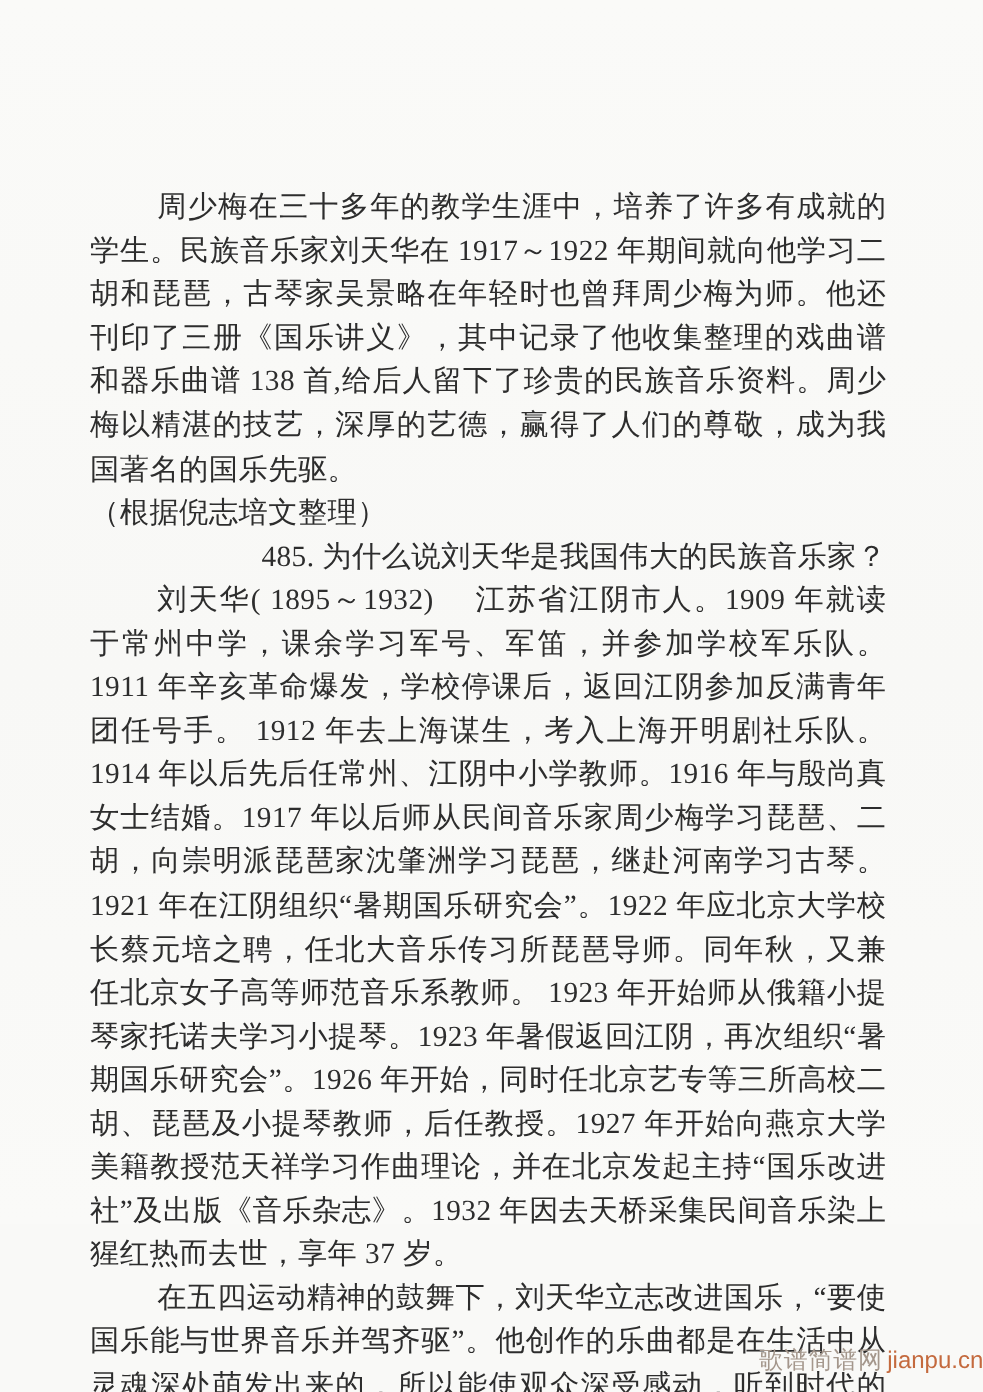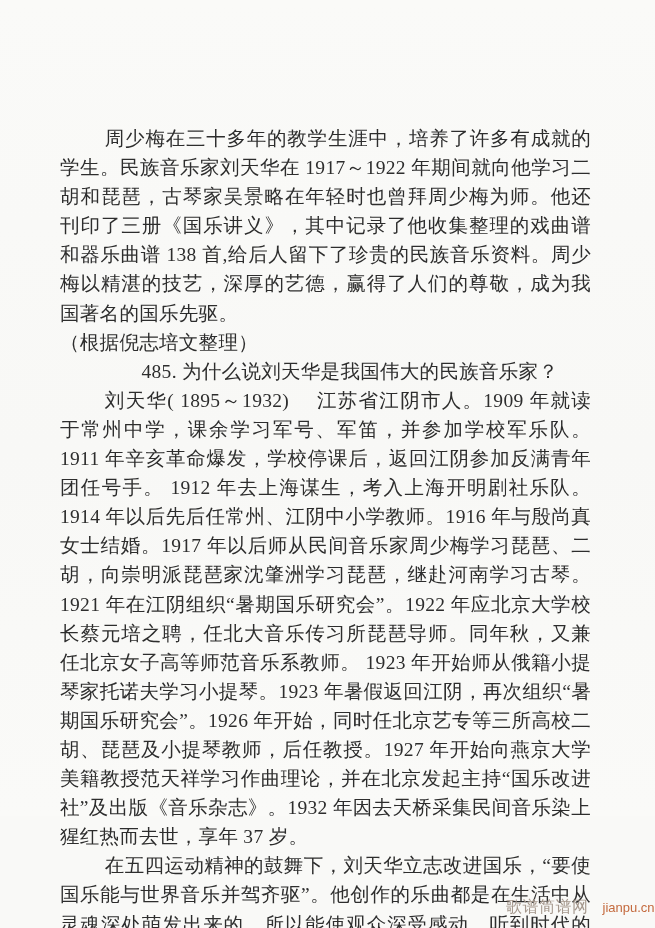--- a/index.html
+++ b/index.html
@@ -37,38 +37,38 @@
   }
   p.para-indent {
     text-indent: 2.3em;
   }
   p.attribution {
     padding-right: 57px;
     text-indent: 0;
   }
   p.question {
     text-indent: 2.5em;
-    text-align: center;
+    text-align: right;
   }
   .watermark {
     position: absolute;
     left: 506px;
     top: 897px;
     white-space: nowrap;
     font-family: "Liberation Sans", "DejaVu Sans", sans-serif;
   }
   .watermark .wm-name {
     font-size: 16px;
     color: #a4978c;
     letter-spacing: 0.5px;
   }
   .watermark .wm-domain {
-    font-size: 13px;
+    font-size: 16px;
     color: #c46a3e;
-    margin-left: 14px;
+    margin-left: 3px;
   }
 </style>
 </head>
 <body>
 
 <div class="page">
 
   <div class="text-block">
 
     <p class="para-indent">周少梅在三十多年的教学生涯中，培养了许多有成就的学生。民族音乐家刘天华在 1917～1922 年期间就向他学习二胡和琵琶，古琴家吴景略在年轻时也曾拜周少梅为师。他还刊印了三册《国乐讲义》，其中记录了他收集整理的戏曲谱和器乐曲谱 138 首,给后人留下了珍贵的民族音乐资料。周少梅以精湛的技艺，深厚的艺德，赢得了人们的尊敬，成为我国著名的国乐先驱。</p>

